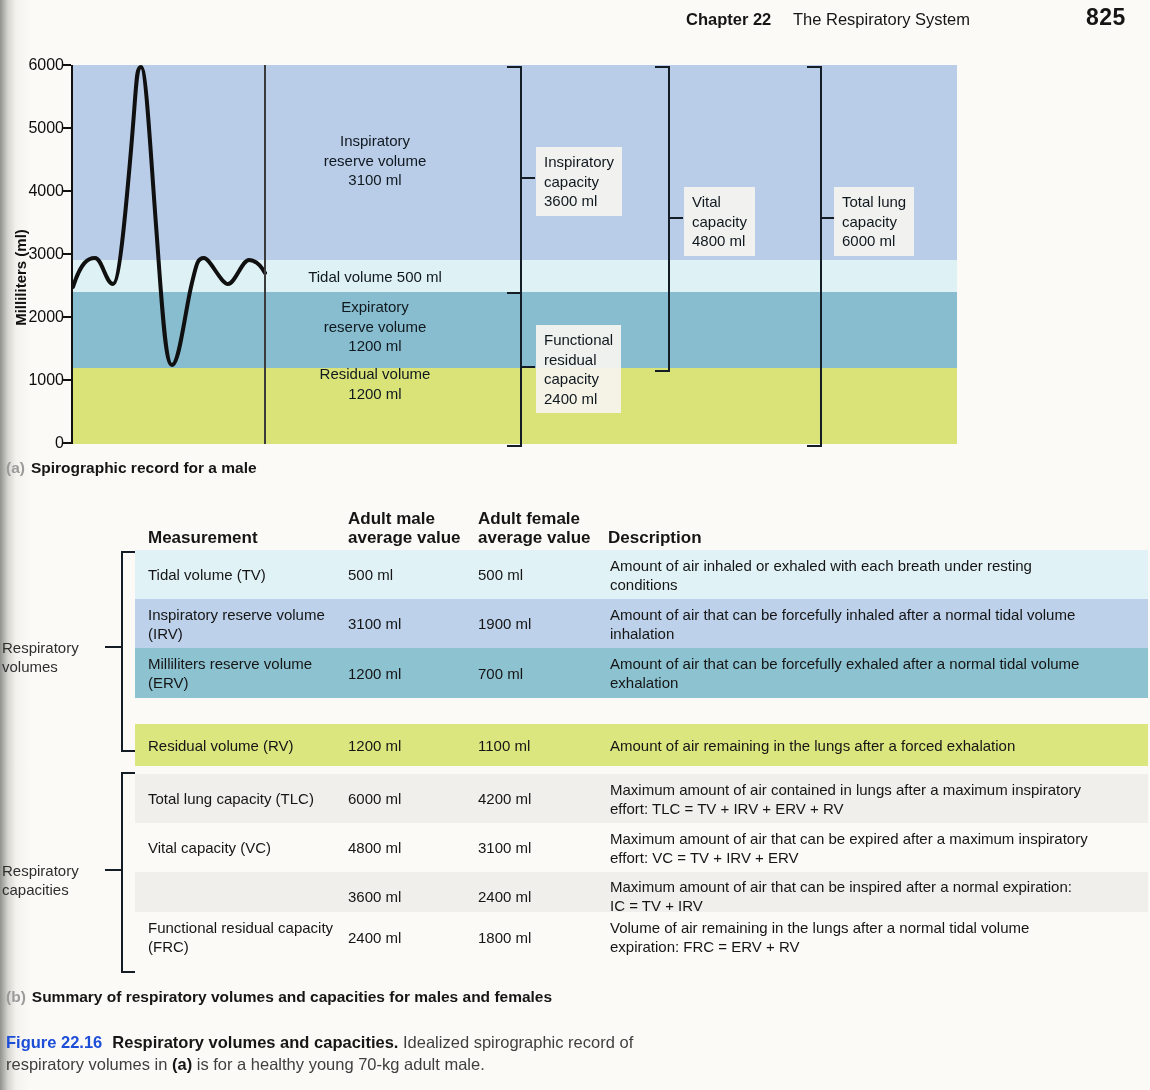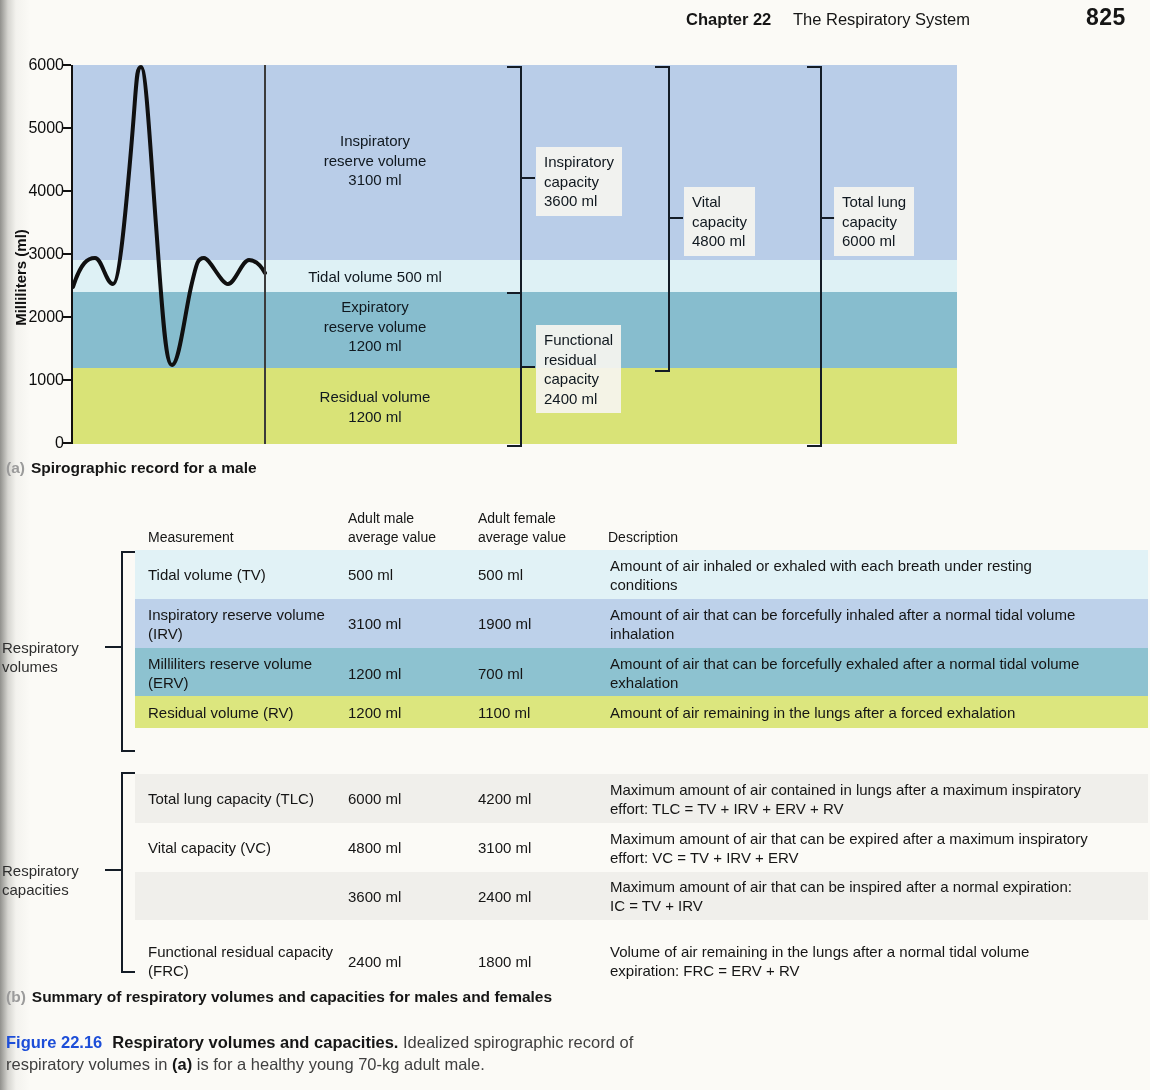--- a/index.html
+++ b/index.html
@@ -35,21 +35,21 @@
   .bracket-l { border:2.2px solid #141c26; border-right:none; }  
   .bracket-tick { height:2.2px; background:#141c26; }
   .cap-label {
     background:rgba(245,244,239,.93); padding:5px 8px;
     font-size:15px; line-height:19.5px; color:#10181f;
   }
   
   .part-caption { font-size:15.5px; font-weight:bold; }
   .part-prefix { color:#9b9b9b; margin-right:6px; }
   
-  .col-hdr { font-size:14px; font-weight:normal; line-height:19px; }
+  .col-hdr { font-size:17px; font-weight:bold; line-height:19px; }
   .t-row { left:135px; width:1013px; }
   .t-cell { position:absolute; top:0; height:100%; display:flex; align-items:center; font-size:15px; line-height:19px; }
   .group-label { font-size:15px; font-weight:normal; line-height:19px; color:#2e2e2e; }
   
   .fig-caption { left:6px; top:1031px; width:668px; font-size:16.5px; line-height:22px; color:#3f3f3f; }
   .fig-label { color:#1d4ed8; font-weight:bold; margin-right:10px; }
   .fig-bold { color:#161616; font-weight:bold; }
   .fig-a { color:#161616; font-weight:bold; }
 </style>
 </head>
@@ -110,21 +110,21 @@
     <div class="tick-mark" style="position: absolute; left: 62px; top: 253px;"></div>
     <div class="tick-label" style="position: absolute; left: 14px; top: 308px;">2000</div>
     <div class="tick-mark" style="position: absolute; left: 62px; top: 316px;"></div>
     <div class="tick-label" style="position: absolute; left: 14px; top: 371px;">1000</div>
     <div class="tick-mark" style="position: absolute; left: 62px; top: 379px;"></div>
     <div class="tick-label" style="position: absolute; left: 14px; top: 434px;">0</div>
     <div class="tick-mark" style="position: absolute; left: 62px; top: 442px;"></div>
     <div class="region-label" style="position: absolute; left: 275px; top: 131px;">Inspiratory<br>reserve volume<br>3100 ml</div>
     <div class="region-label" style="position: absolute; left: 275px; top: 267px;">Tidal volume 500 ml</div>
     <div class="region-label" style="position: absolute; left: 275px; top: 297px;">Expiratory<br>reserve volume<br>1200 ml</div>
-    <div class="region-label" style="position: absolute; left: 275px; top: 387px;">Residual volume<br>1200 ml</div>
+    <div class="region-label" style="position: absolute; left: 275px; top: 364px;">Residual volume<br>1200 ml</div>
     <div class="bracket-r" style="position: absolute; left: 507px; top: 66px; width: 13px; height: 224px;"></div>
     <div class="bracket-tick" style="position: absolute; left: 520px; top: 177px; width: 15px;"></div>
     <div class="cap-label" style="position: absolute; left: 536px; top: 147px;">Inspiratory<br>capacity<br>3600 ml</div>
     <div class="bracket-r" style="position: absolute; left: 507px; top: 292px; width: 13px; height: 151px;"></div>
     <div class="bracket-tick" style="position: absolute; left: 520px; top: 366px; width: 15px;"></div>
     <div class="cap-label" style="position: absolute; left: 536px; top: 325px;">Functional<br>residual<br>capacity<br>2400 ml</div>
     <div class="bracket-r" style="position: absolute; left: 655px; top: 66px; width: 13px; height: 302px;"></div>
     <div class="bracket-tick" style="position: absolute; left: 668px; top: 217px; width: 15px;"></div>
     <div class="cap-label" style="position: absolute; left: 684px; top: 187px;">Vital<br>capacity<br>4800 ml</div>
     <div class="bracket-r" style="position: absolute; left: 807px; top: 66px; width: 13px; height: 377px;"></div>
@@ -141,21 +141,21 @@
       <div class="t-cell" style="position: absolute; left: 213px; width: 120px;">3100 ml</div>
       <div class="t-cell" style="position: absolute; left: 343px; width: 120px;">1900 ml</div>
       <div class="t-cell" style="position: absolute; left: 475px; width: 478px;">Amount of air that can be forcefully inhaled after a normal tidal volume inhalation</div>
     </div>
     <div class="t-row" style="position: absolute; top: 648px; height: 50px; background: rgb(141, 194, 208);">
       <div class="t-cell" style="position: absolute; left: 13px; width: 190px;">Milliliters reserve volume (ERV)</div>
       <div class="t-cell" style="position: absolute; left: 213px; width: 120px;">1200 ml</div>
       <div class="t-cell" style="position: absolute; left: 343px; width: 120px;">700 ml</div>
       <div class="t-cell" style="position: absolute; left: 475px; width: 478px;">Amount of air that can be forcefully exhaled after a normal tidal volume exhalation</div>
     </div>
-    <div class="t-row" style="position: absolute; top: 696px; height: 32px; background: rgb(220, 230, 126);">
+    <div class="t-row" style="position: absolute; top: 724px; height: 42px; background: rgb(220, 230, 126);">
       <div class="t-cell" style="position: absolute; left: 13px; width: 190px;">Residual volume (RV)</div>
       <div class="t-cell" style="position: absolute; left: 213px; width: 120px;">1200 ml</div>
       <div class="t-cell" style="position: absolute; left: 343px; width: 120px;">1100 ml</div>
       <div class="t-cell" style="position: absolute; left: 475px; width: 478px;">Amount of air remaining in the lungs after a forced exhalation</div>
     </div>
     <div class="t-row" style="position: absolute; top: 774px; height: 49px; background: rgb(240, 239, 235);">
       <div class="t-cell" style="position: absolute; left: 13px; width: 190px;">Total lung capacity (TLC)</div>
       <div class="t-cell" style="position: absolute; left: 213px; width: 120px;">6000 ml</div>
       <div class="t-cell" style="position: absolute; left: 343px; width: 120px;">4200 ml</div>
       <div class="t-cell" style="position: absolute; left: 475px; width: 478px;">Maximum amount of air contained in lungs after a maximum inspiratory effort: TLC = TV + IRV + ERV + RV</div>
@@ -164,21 +164,21 @@
       <div class="t-cell" style="position: absolute; left: 13px; width: 190px;">Vital capacity (VC)</div>
       <div class="t-cell" style="position: absolute; left: 213px; width: 120px;">4800 ml</div>
       <div class="t-cell" style="position: absolute; left: 343px; width: 120px;">3100 ml</div>
       <div class="t-cell" style="position: absolute; left: 475px; width: 478px;">Maximum amount of air that can be expired after a maximum inspiratory effort: VC = TV + IRV + ERV</div>
     </div>
     <div class="t-row" style="position: absolute; top: 872px; height: 48px; background: rgb(240, 239, 235);">
       <div class="t-cell" style="position: absolute; left: 213px; width: 120px;">3600 ml</div>
       <div class="t-cell" style="position: absolute; left: 343px; width: 120px;">2400 ml</div>
       <div class="t-cell" style="position: absolute; left: 475px; width: 478px;">Maximum amount of air that can be inspired after a normal expiration: IC = TV + IRV</div>
     </div>
-    <div class="t-row" style="position: absolute; top: 936px; height: 50px; background: rgb(251, 250, 246);">
+    <div class="t-row" style="position: absolute; top: 912px; height: 50px; background: rgb(251, 250, 246);">
       <div class="t-cell" style="position: absolute; left: 13px; width: 190px;">Functional residual capacity (FRC)</div>
       <div class="t-cell" style="position: absolute; left: 213px; width: 120px;">2400 ml</div>
       <div class="t-cell" style="position: absolute; left: 343px; width: 120px;">1800 ml</div>
       <div class="t-cell" style="position: absolute; left: 475px; width: 478px;">Volume of air remaining in the lungs after a normal tidal volume expiration: FRC = ERV + RV</div>
     </div>
     <div class="bracket-l" style="position: absolute; left: 121px; top: 551px; width: 12px; height: 197px;"></div>
     <div class="bracket-tick" style="position: absolute; left: 105px; top: 646px; width: 16px;"></div>
     <div class="group-label" style="position: absolute; left: 2px; top: 638px; width: 102px;">Respiratory<br>volumes</div>
     <div class="bracket-l" style="position: absolute; left: 121px; top: 772px; width: 12px; height: 197px;"></div>
     <div class="bracket-tick" style="position: absolute; left: 105px; top: 869px; width: 16px;"></div>

